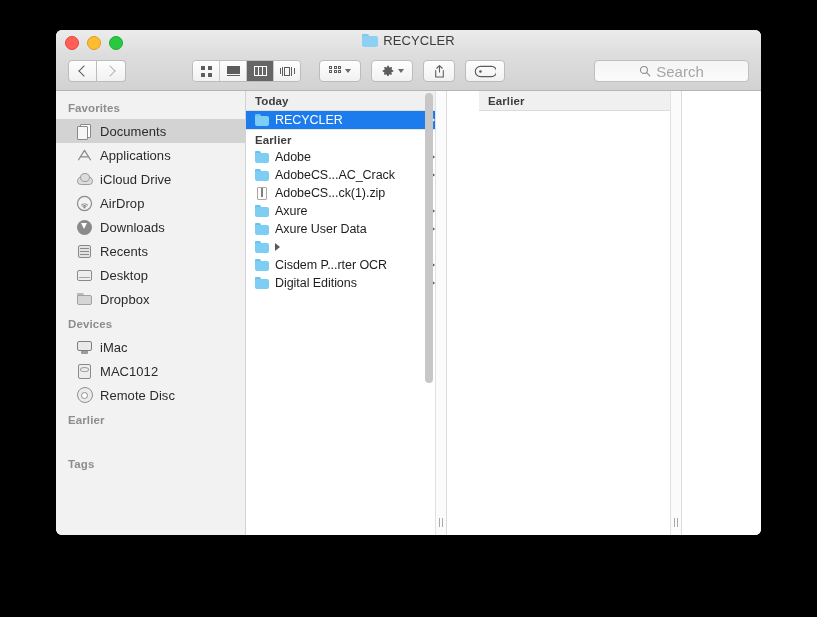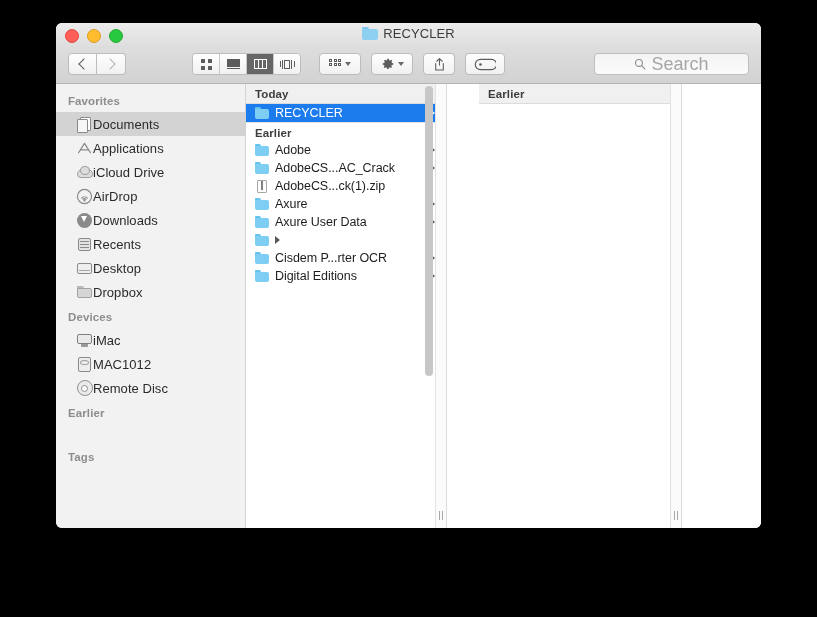--- a/index.html
+++ b/index.html
@@ -22,21 +22,21 @@
     left: 0; top: 0;
     width: 817px; height: 617px;
     background: #000000;
     border-radius: 34px;
   }
 
   
   #window {
     position: absolute;
     left: 56px;
-    top: 23px;
+    top: 30px;
     width: 705px;
     height: 505px;
     border-radius: 6px 6px 6px 6px;
     background: #ffffff;
     box-shadow: 0 6px 26px rgba(0,0,0,0.55);
     overflow: hidden;
     display: flex;
     flex-direction: column;
   }
 
@@ -190,21 +190,21 @@
     height: 22px;
     box-sizing: border-box;
     background: linear-gradient(to bottom, #f4f4f4, #fbfbfb);
     border: 1px solid #bfbfbf;
     border-radius: 4px;
     display: flex;
     align-items: center;
     justify-content: center;
     gap: 5px;
   }
-  #search-placeholder { font-size: 18px; color: #a6a6a6; }
+  #search-placeholder { font-size: 15px; color: #a6a6a6; }
 
   
   #body {
     flex: 1 1 auto;
     display: flex;
     min-height: 0;
   }
 
   
   #sidebar {
@@ -221,20 +221,21 @@
     font-weight: bold;
     color: #8d8d8d;
     padding: 7px 0 5px 12px;
     letter-spacing: 0.1px;
   }
   .sb-item {
     height: 24px;
     display: flex;
     align-items: center;
     padding-left: 20px;
+    gap: 7px;
     cursor: default;
   }
   .sb-item.selected { background: #d3d3d3; }
   .sb-label { font-size: 13px; color: #2b2b2b; letter-spacing: 0.05px;}
   .sb-icon { width: 17px; height: 17px; flex: 0 0 17px; position: relative; }
 
   
   .g-docs::before{content:"";position:absolute;left:4px;top:1px;width:9px;height:12px;border:1.3px solid #8a8a8a;background:#fff;border-radius:1px;}
   .g-docs::after{content:"";position:absolute;left:1px;top:3px;width:9px;height:12px;border:1.3px solid #8a8a8a;background:#f6f6f6;border-radius:1px;}
   .g-cloud::before{content:"";position:absolute;left:1px;top:5px;width:14px;height:7px;background:#dcdcdc;border:1px solid #9e9e9e;border-radius:7px 7px 5px 5px;}

